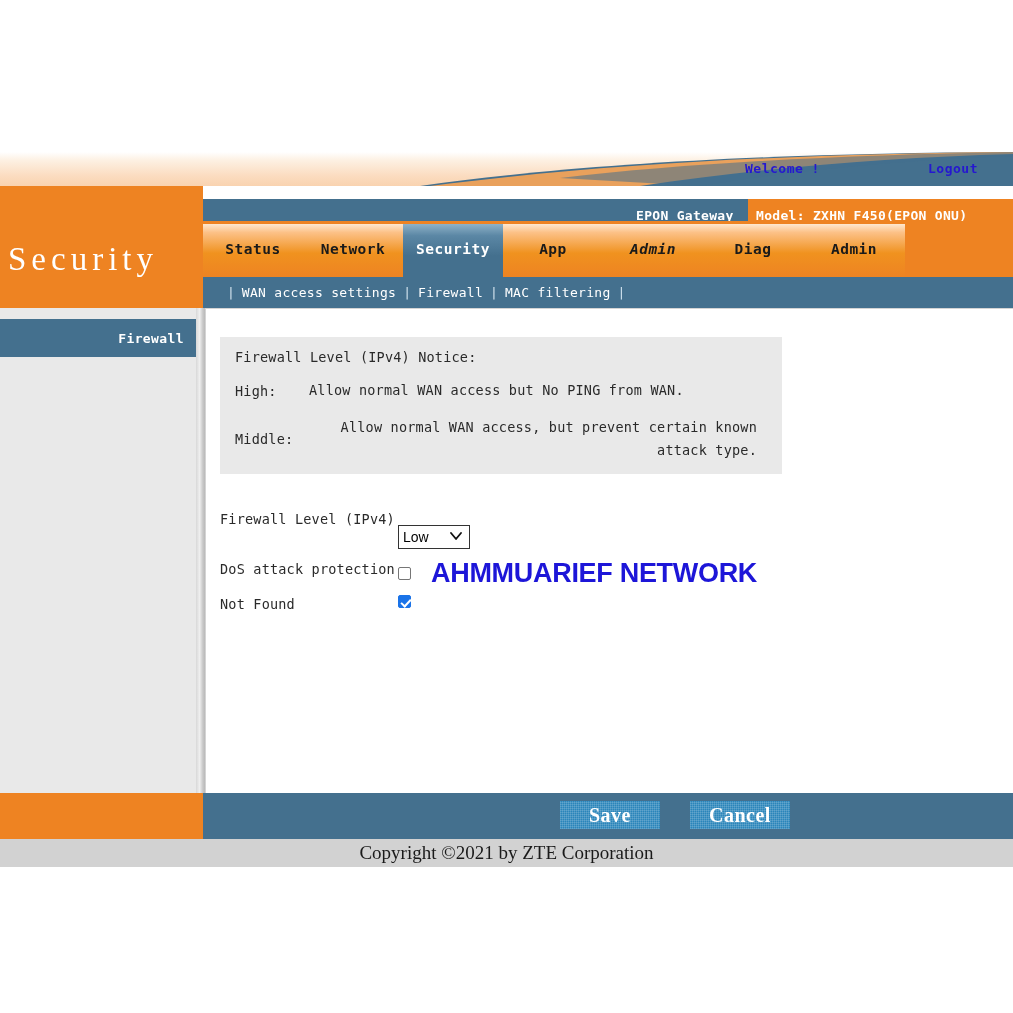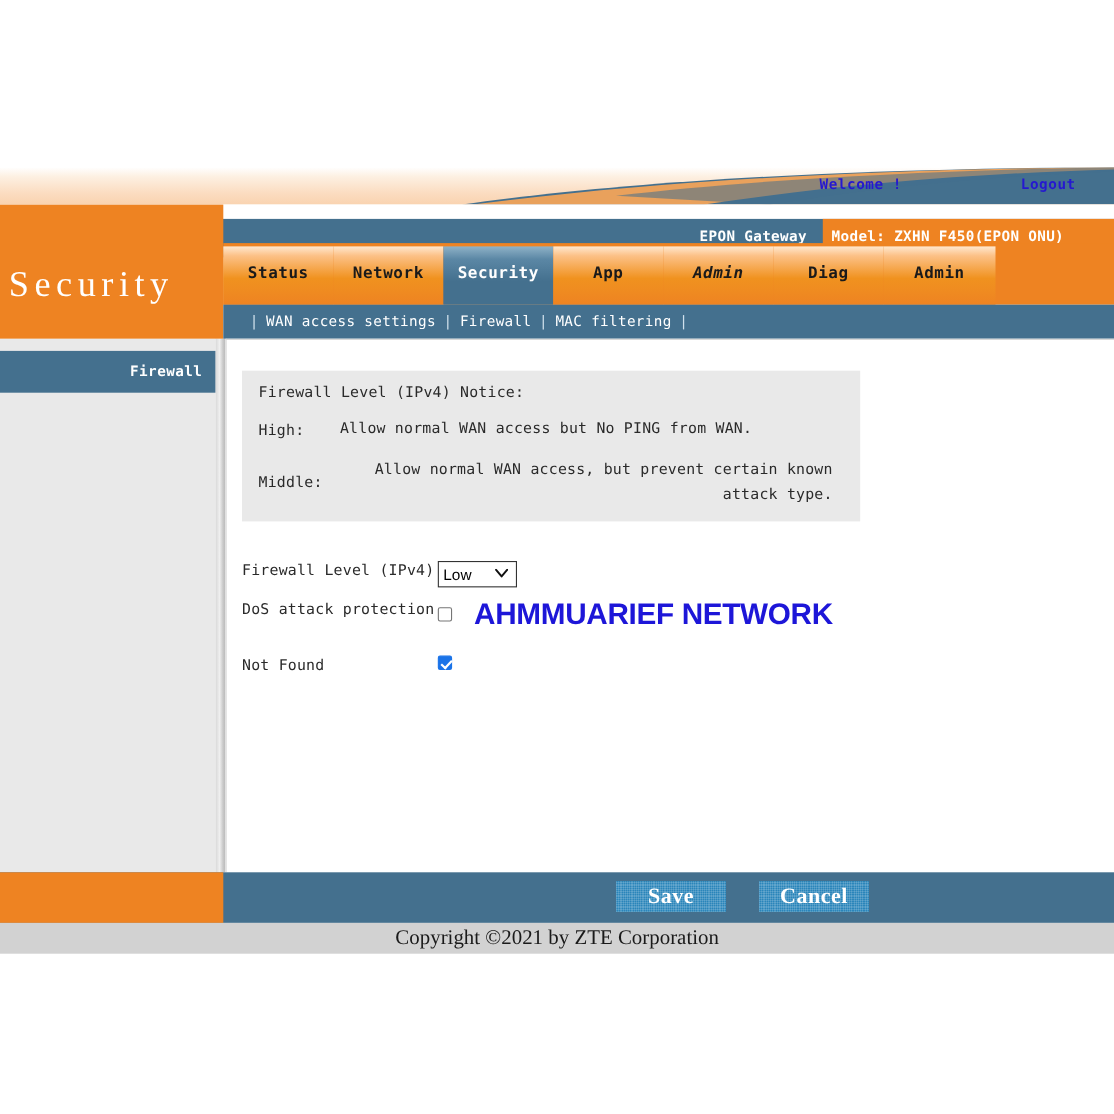--- a/index.html
+++ b/index.html
@@ -331,20 +331,21 @@
     width: 72px;
     height: 24px;
     padding: 1px 2px 1px 4px;
     box-sizing: border-box;
     -webkit-appearance: none;
     appearance: none;
   }
   .select-wrap {
     position: relative;
     display: inline-block;
+    margin-top: 15px;
   }
   .select-chevron {
     position: absolute;
     right: 8px;
     top: 7px;
     pointer-events: none;
   }
 
   .cb {
     width: 13px;
@@ -536,21 +537,21 @@
         <div class="form-field">
           <span class="select-wrap">
             <select class="level-select" id="level-select"><option value="High">High</option><option value="Middle">Middle</option><option value="Low" selected="">Low</option></select>
             <svg class="select-chevron" width="12" height="9" viewBox="0 0 12 9">
               <path d="M1,1 L6,7 L11,1" stroke="#111111" stroke-width="1.8" fill="none" stroke-linecap="round" stroke-linejoin="round"></path>
             </svg>
           </span>
         </div>
       </div>
 
-      <div class="form-row" style="margin-bottom:24px;">
+      <div class="form-row" style="margin-bottom:8px;">
         <div class="form-label">DoS attack protection</div>
         <div class="form-field">
           <span class="cb off" id="cb-dos"></span>
           <span class="network-brand">AHMMUARIEF NETWORK</span>
         </div>
       </div>
 
       <div class="form-row">
         <div class="form-label">Not Found</div>
         <div class="form-field">

